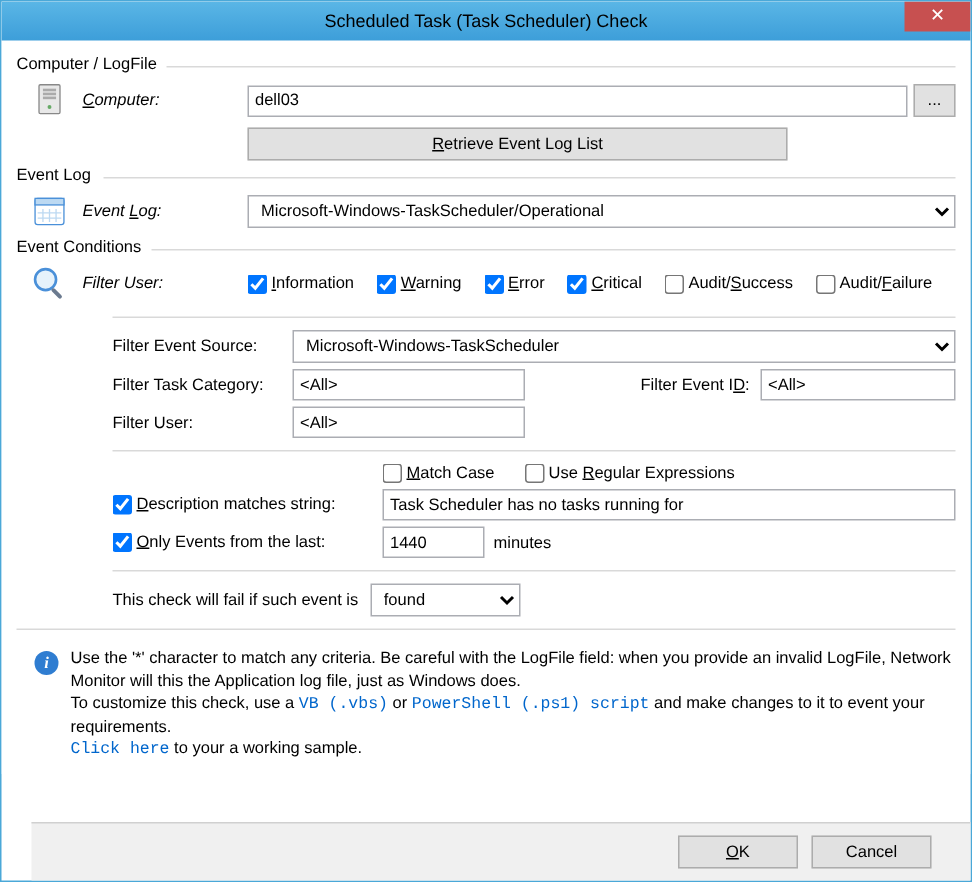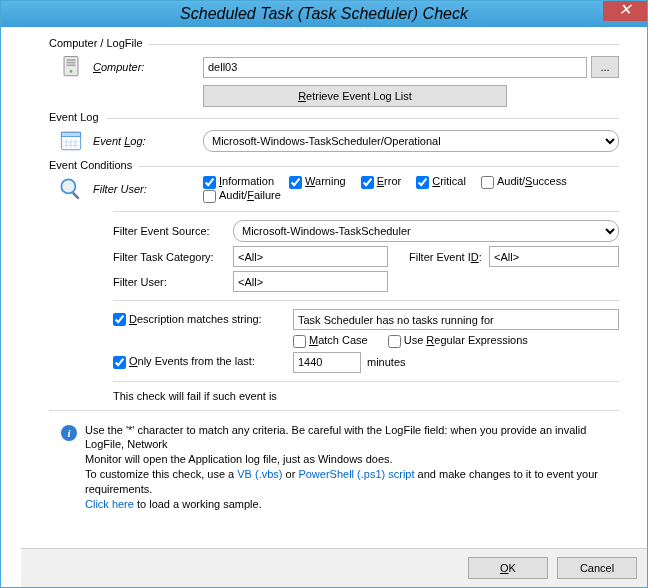--- a/index.html
+++ b/index.html
@@ -13,38 +13,36 @@
     height: 588px;
     border: 1px solid #4aa8d8;
     overflow: hidden;
   }
   .titlebar {
     background: linear-gradient(#5ab6e6, #3d9ed9);
     height: 26px;
     line-height: 26px;
     text-align: center;
     color: #000;
-    font-size: 16px;
+    font-size: 12px;
     position: relative;
-    font-style: italic;
   }
   .closebtn {
     position: absolute;
     right: 0; top: 0;
     width: 44px; height: 20px;
     background: #c75050;
     color: #fff;
     text-align: center;
     line-height: 18px;
     font-family: Arial, sans-serif;
   }
   .content {
-    padding: 6px 28px 4px 10px;
+    padding: 6px 10px 4px 10px;
     background: #fff;
-    margin-left: 38px;
   }
   .group-label {
     font-size: 11px;
     color: #000;
     position: relative;
     margin-top: 4px;
   }
   .group-label::after {
     content: "";
     position: absolute;
@@ -58,21 +56,21 @@
   .lbl { width: 110px; font-style: italic; }
   .lbl-wide { width: 120px; }
   input[type=text], select {
     font-family: inherit;
     font-size: 11px;
     border: 1px solid #abadb3;
     padding: 2px 4px;
     height: 21px;
     background: #fff;
   }
-  select { height: 22px; border-radius: 10px; }
+  select { height: 22px; }
   .btn {
     font-family: inherit;
     font-size: 11px;
     background: #e1e1e1;
     border: 1px solid #acacac;
     padding: 2px 10px;
     height: 22px;
     cursor: default;
   }
   .udl { text-decoration: underline; }
@@ -86,24 +84,24 @@
     color: #000;
   }
   .info-icon {
     width: 16px; height:16px; border-radius:50%;
     background:#2f7dd1; color:#fff; text-align:center;
     font-weight:bold; font-size:11px; line-height:16px;
     margin: 2px 8px 0 10px;
     font-style: italic;
     font-family: Georgia, serif;
   }
-  .link { color: #0066cc; cursor: pointer; }
+  .link { color: #0066cc; cursor: pointer; font-family: Liberation Mono, monospace; }
   .footer {
     border-top: 1px solid #d0d0d0;
-    padding: 8px 10px;
+    padding: 8px 26px;
     text-align: right;
     background:#f0f0f0;
     position: absolute;
     bottom: 1px; left:1px; right:1px;margin-left:20px;
   }
   .footer .btn { width: 80px; margin-left:6px; }
   .svg-icon { width: 28px; height: 28px; }
 </style>
 </head>
 <body>
@@ -188,49 +186,50 @@
     <div style="width:80px">Filter Event I<span class="udl">D</span>:</div>
     <input type="text" style="width: 130px;" value="&lt;All&gt;">
   </div>
   <div class="row" style="margin-left:64px">
     <div class="lbl-wide">Filter User:</div>
     <input type="text" style="width: 155px;" value="&lt;All&gt;">
   </div>
 
   <div class="sep"></div>
 
-  <div class="row" style="margin-left:64px">
-    <label style="width:180px"><input type="checkbox" class="chk" checked="" style=""><span class="udl">D</span>escription matches string:</label>
-    <input type="text" style="flex: 1 1 0%;" value="Task Scheduler has no tasks running for">
-  </div>
   <div class="row" style="margin-left:244px">
     <label class="chklabel" style="margin-right:20px"><input type="checkbox" class="chk" style=""><span class="udl">M</span>atch Case</label>
     <label class="chklabel"><input type="checkbox" class="chk" style="">Use <span class="udl">R</span>egular Expressions</label>
   </div>
   <div class="row" style="margin-left:64px">
+    <label style="width:180px"><input type="checkbox" class="chk" checked="" style=""><span class="udl">D</span>escription matches string:</label>
+    <input type="text" style="flex: 1 1 0%;" value="Task Scheduler has no tasks running for">
+  </div>
+  <div class="row" style="margin-left:64px">
     <label style="width:180px"><input type="checkbox" class="chk" checked="" style=""><span class="udl">O</span>nly Events from the last:</label>
     <input type="text" style="width: 68px;" value="1440">
     <span style="margin-left:6px">minutes</span>
   </div>
 
   <div class="sep"></div>
 
   <div class="row" style="margin-left:64px">
     <span>This check will fail if such event is</span>
+    <select style="width:100px;margin-left:8px"><option>found</option></select>
   </div>
 
   <div class="sep" style="margin-left:0"></div>
 
   <div class="info-panel">
     <div class="info-icon">i</div>
     <div style="flex:1;line-height:1.35">
       <span>Use the '*' character to match any criteria. Be careful with the LogFile field: when you provide an invalid LogFile, Network</span><br>
-      <span>Monitor will open the Application log file, just as Windows does.</span><br>
+      <span>Monitor will this the Application log file, just as Windows does.</span><br>
       <span>To customize this check, use a </span><span class="link">VB (.vbs)</span><span>   or </span><span class="link">PowerShell (.ps1) script</span><span> and make changes to it to event your requirements.</span><br>
-      <span class="link">Click here</span><span> to load a working sample.</span>
+      <span class="link">Click here</span><span> to your a working sample.</span>
     </div>
   </div>
 
 </div>
 
 <div class="footer">
   <button class="btn"><span class="udl">O</span>K</button>
   <button class="btn">Cancel</button>
 </div>
 

